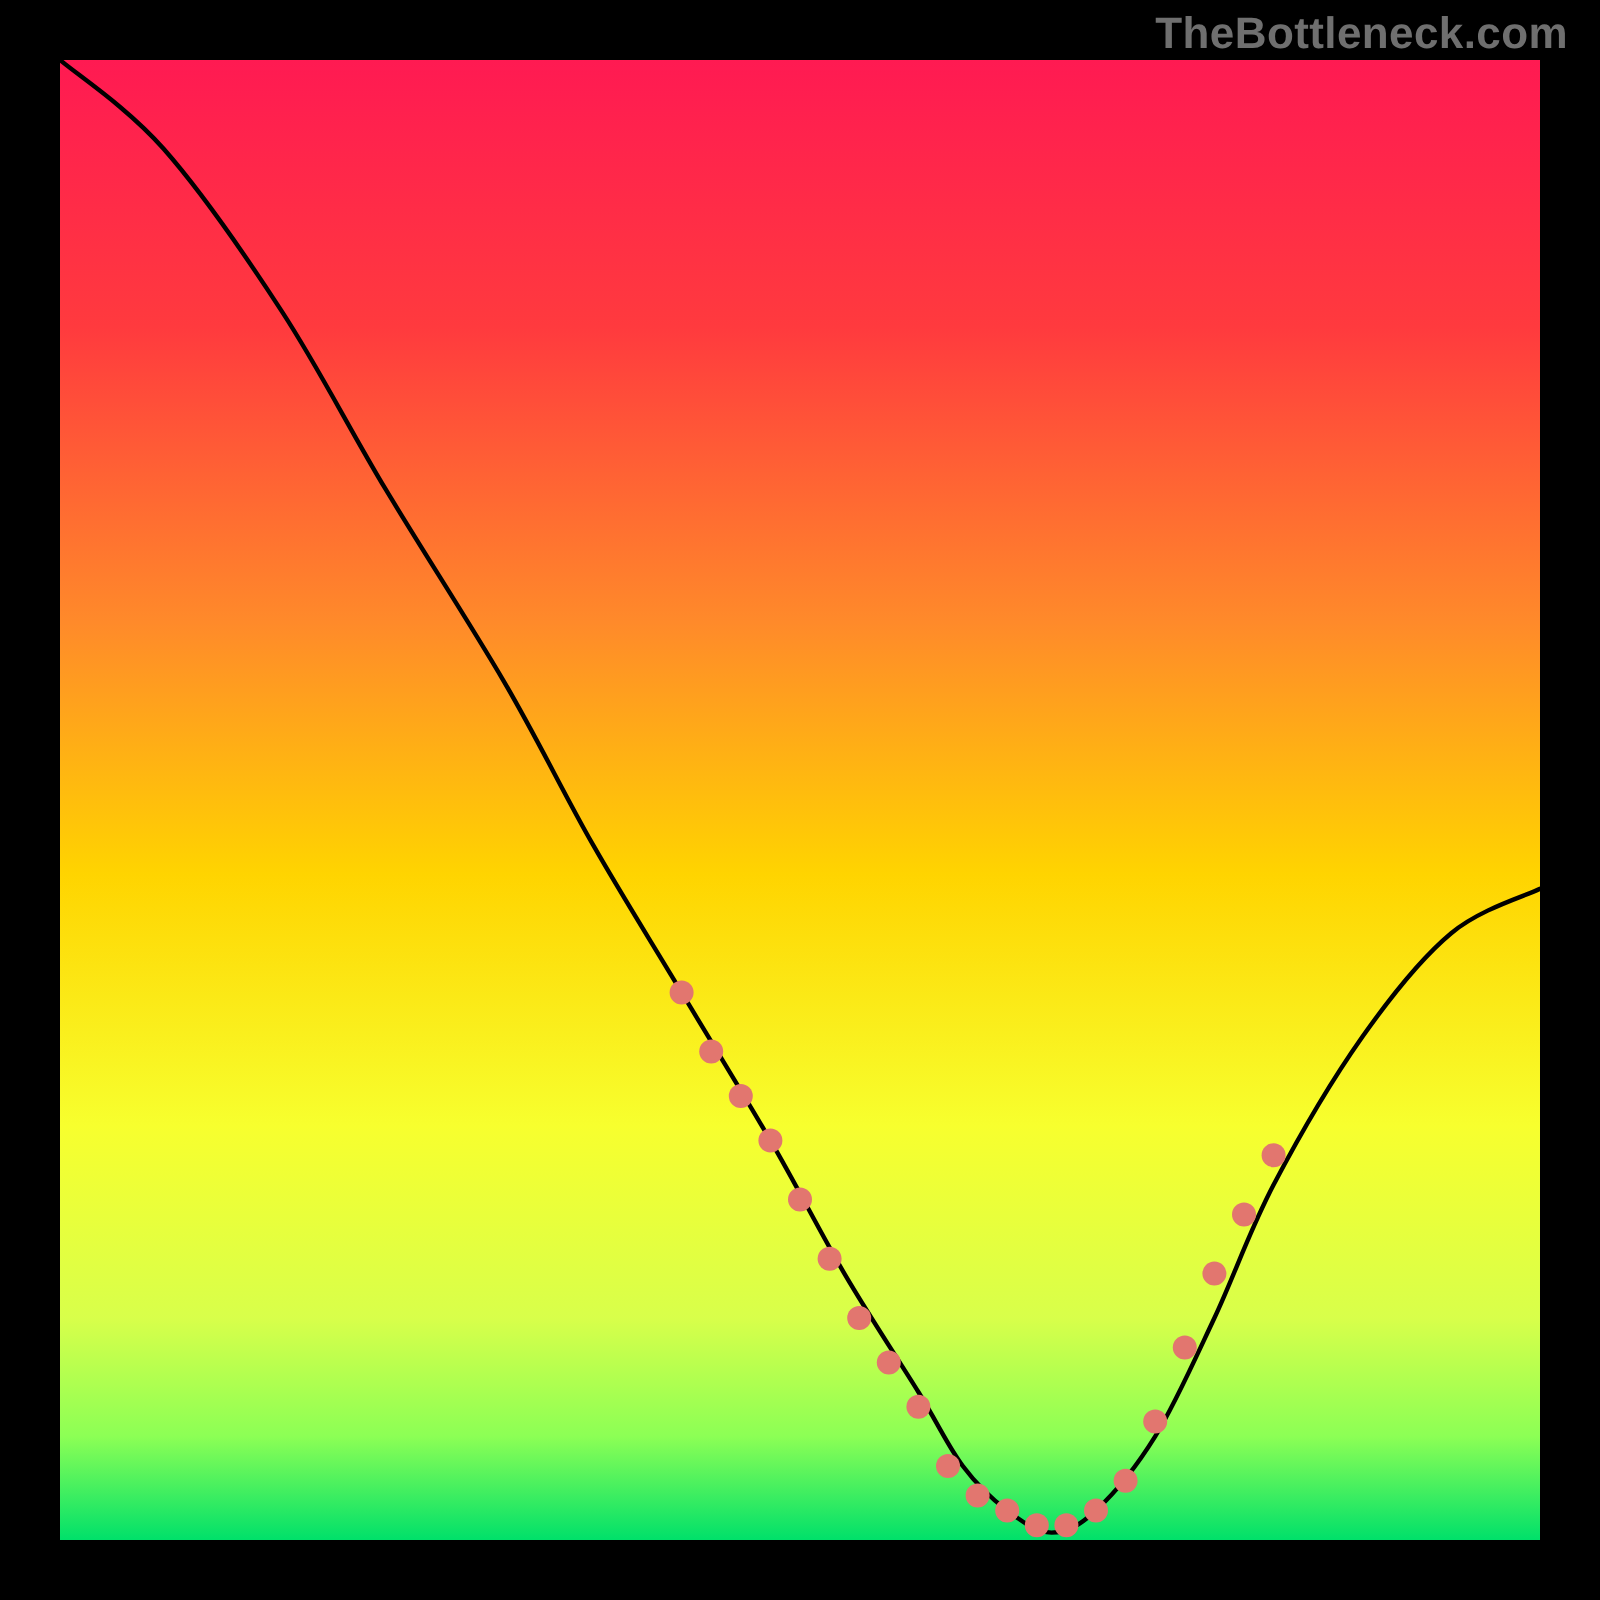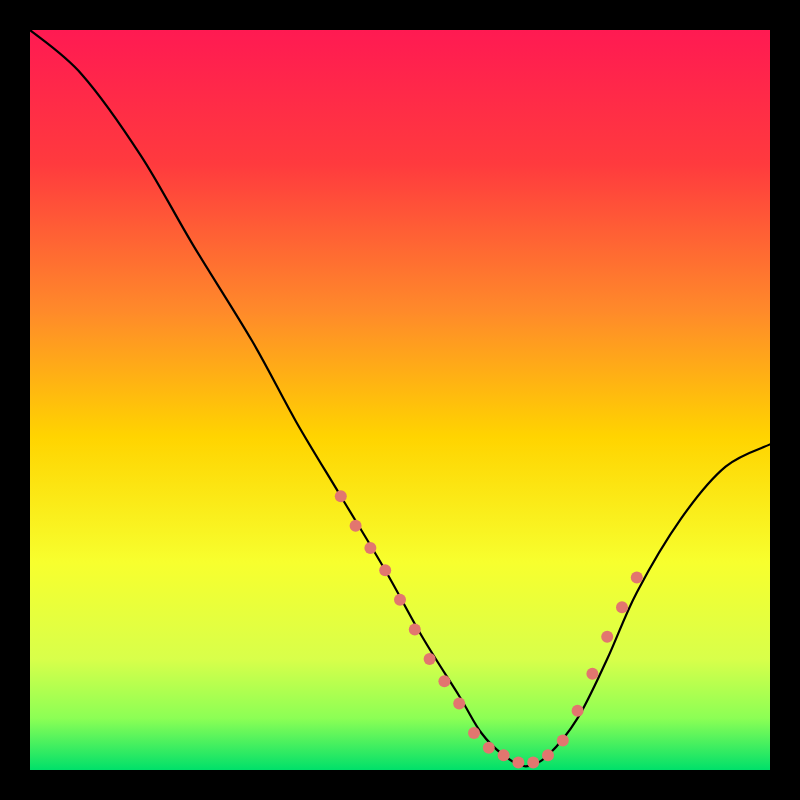--- a/index.html
+++ b/index.html
@@ -27,20 +27,21 @@
     top: 30px;
     width: 740px;
     height: 740px;
   }
   svg { display: block; }
 </style>
 </head>
 <body>
 
 <div class="stage">
+  <div class="watermark">TheBottleneck.com</div>
 
   <div class="plot">
     <svg id="chart-svg" viewBox="0 0 740 740" width="740" height="740">
       <defs>
         <linearGradient id="bg-grad" x1="0" y1="0" x2="0" y2="1">
           <stop offset="0%" stop-color="#ff1a52"></stop>
           <stop offset="18%" stop-color="#ff3a3e"></stop>
           <stop offset="38%" stop-color="#ff8a2a"></stop>
           <stop offset="55%" stop-color="#ffd400"></stop>
           <stop offset="72%" stop-color="#f7ff2e"></stop>

